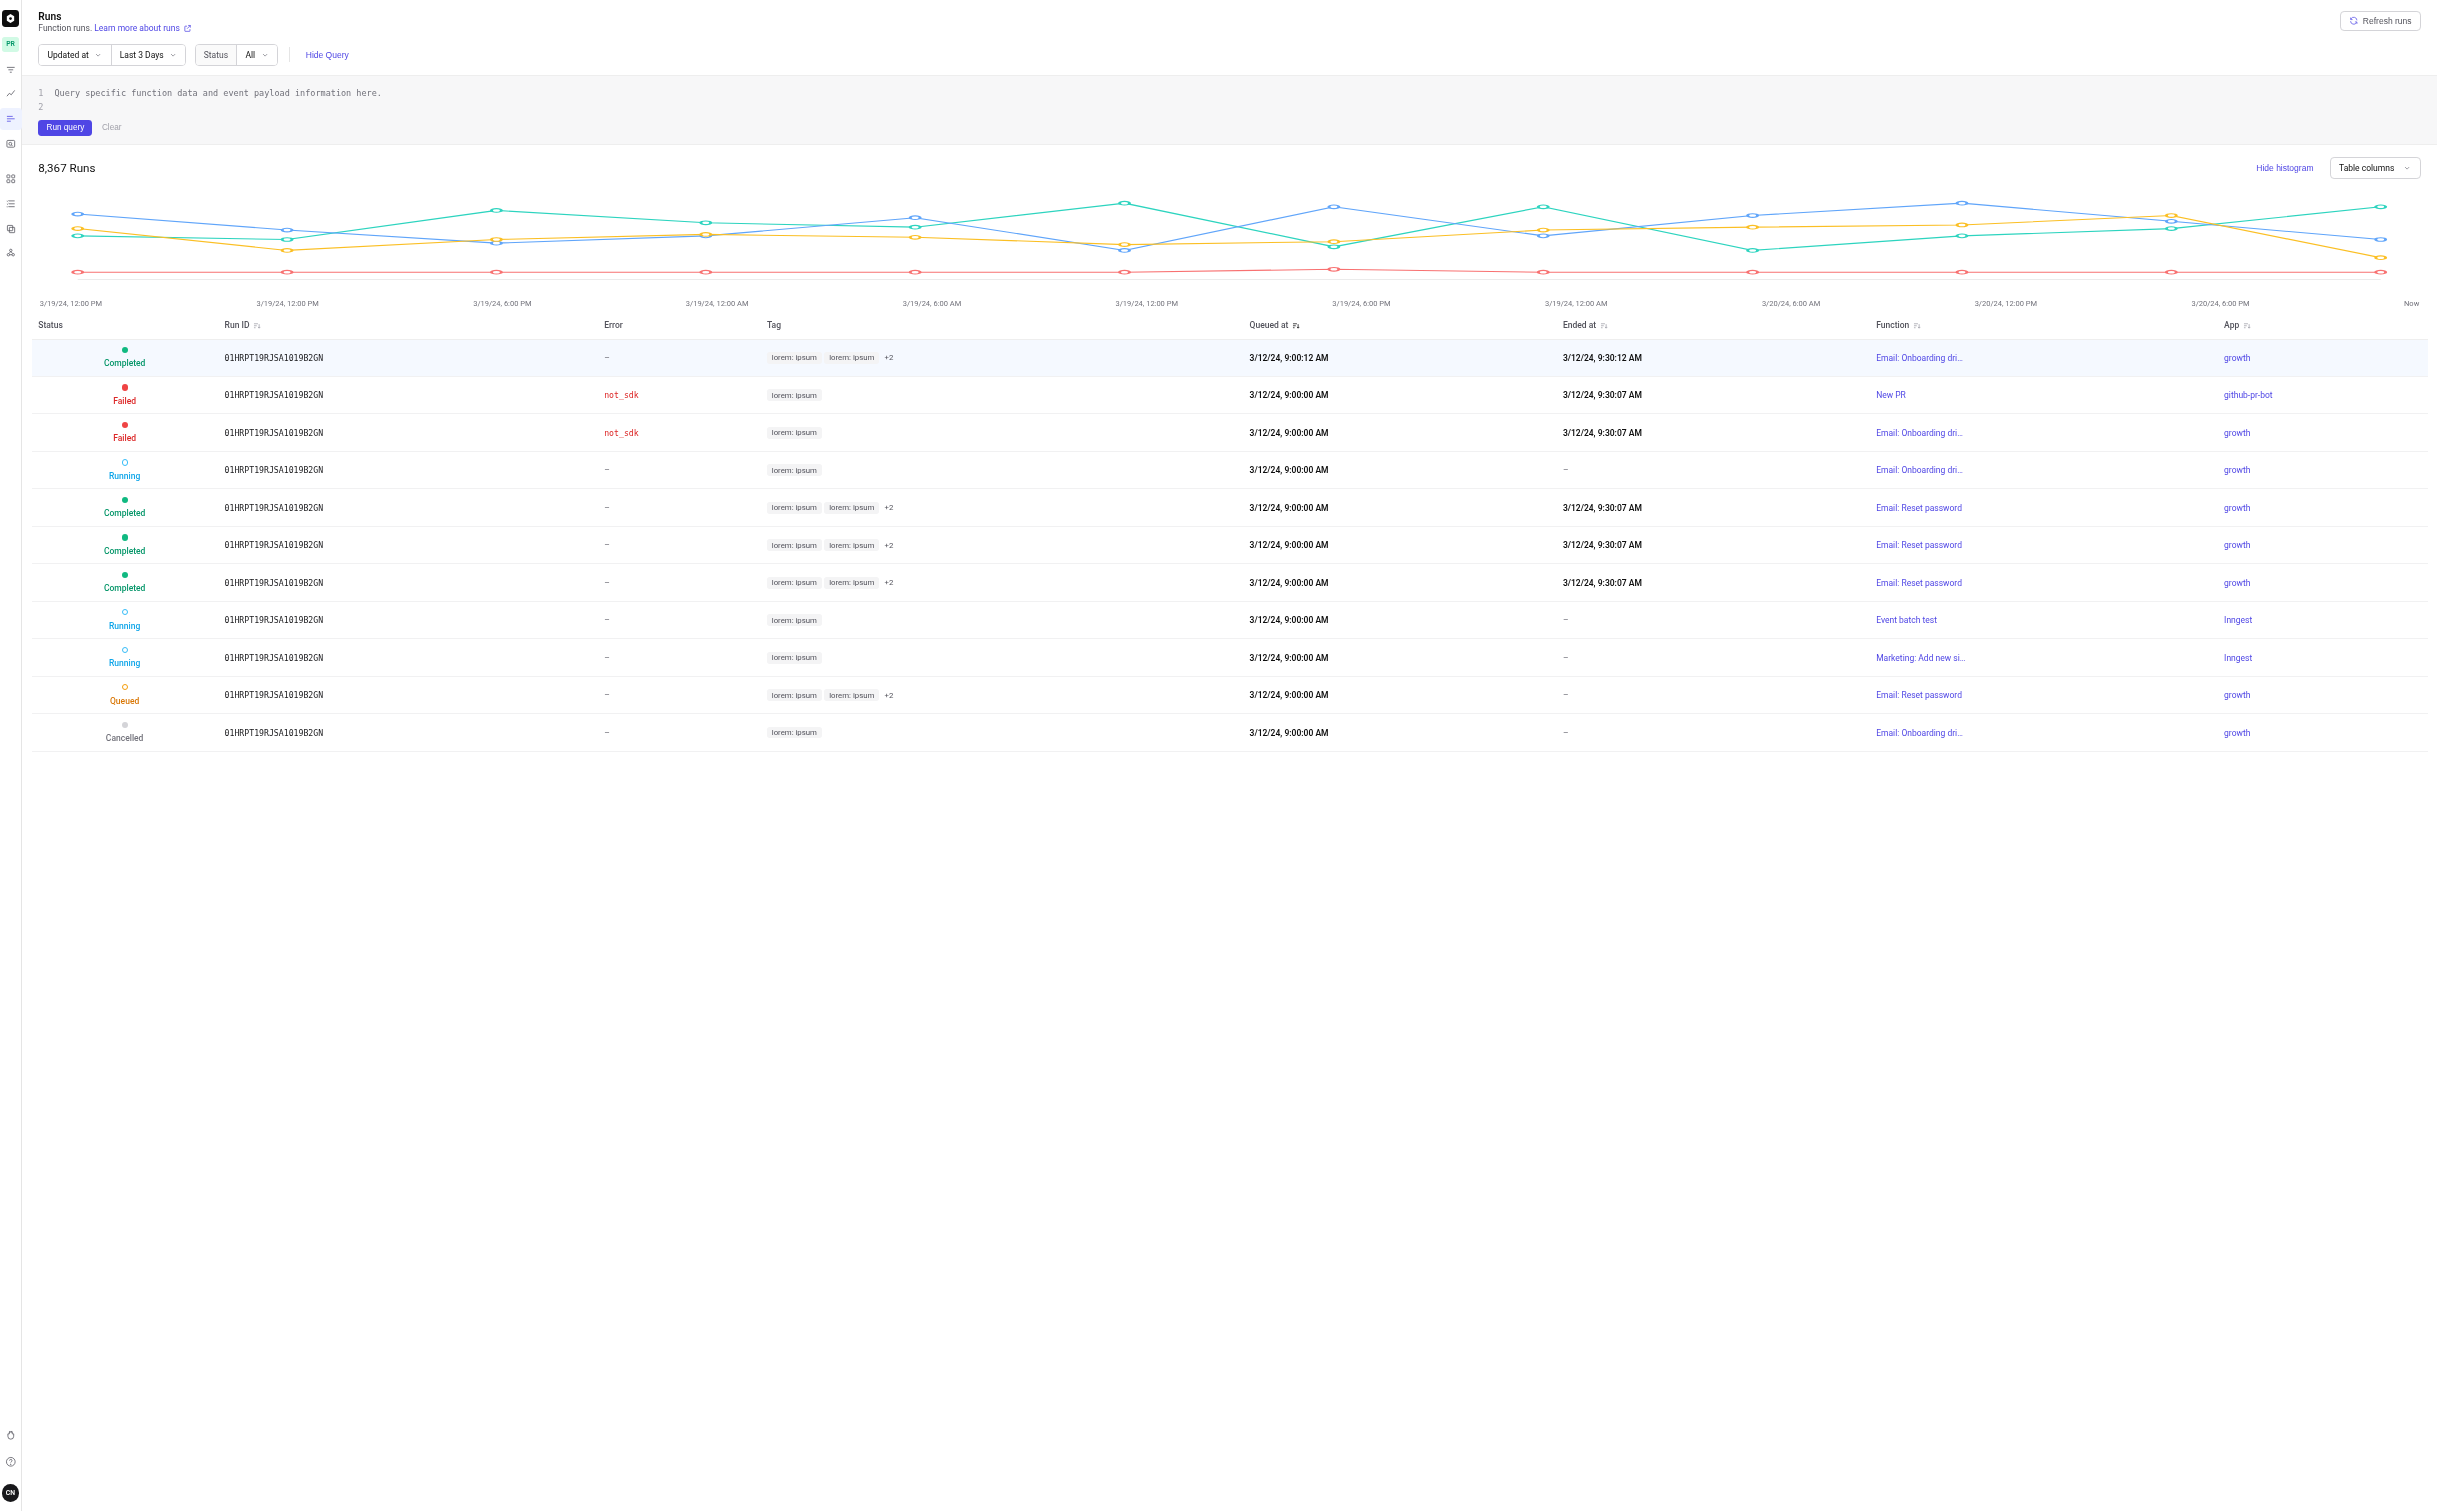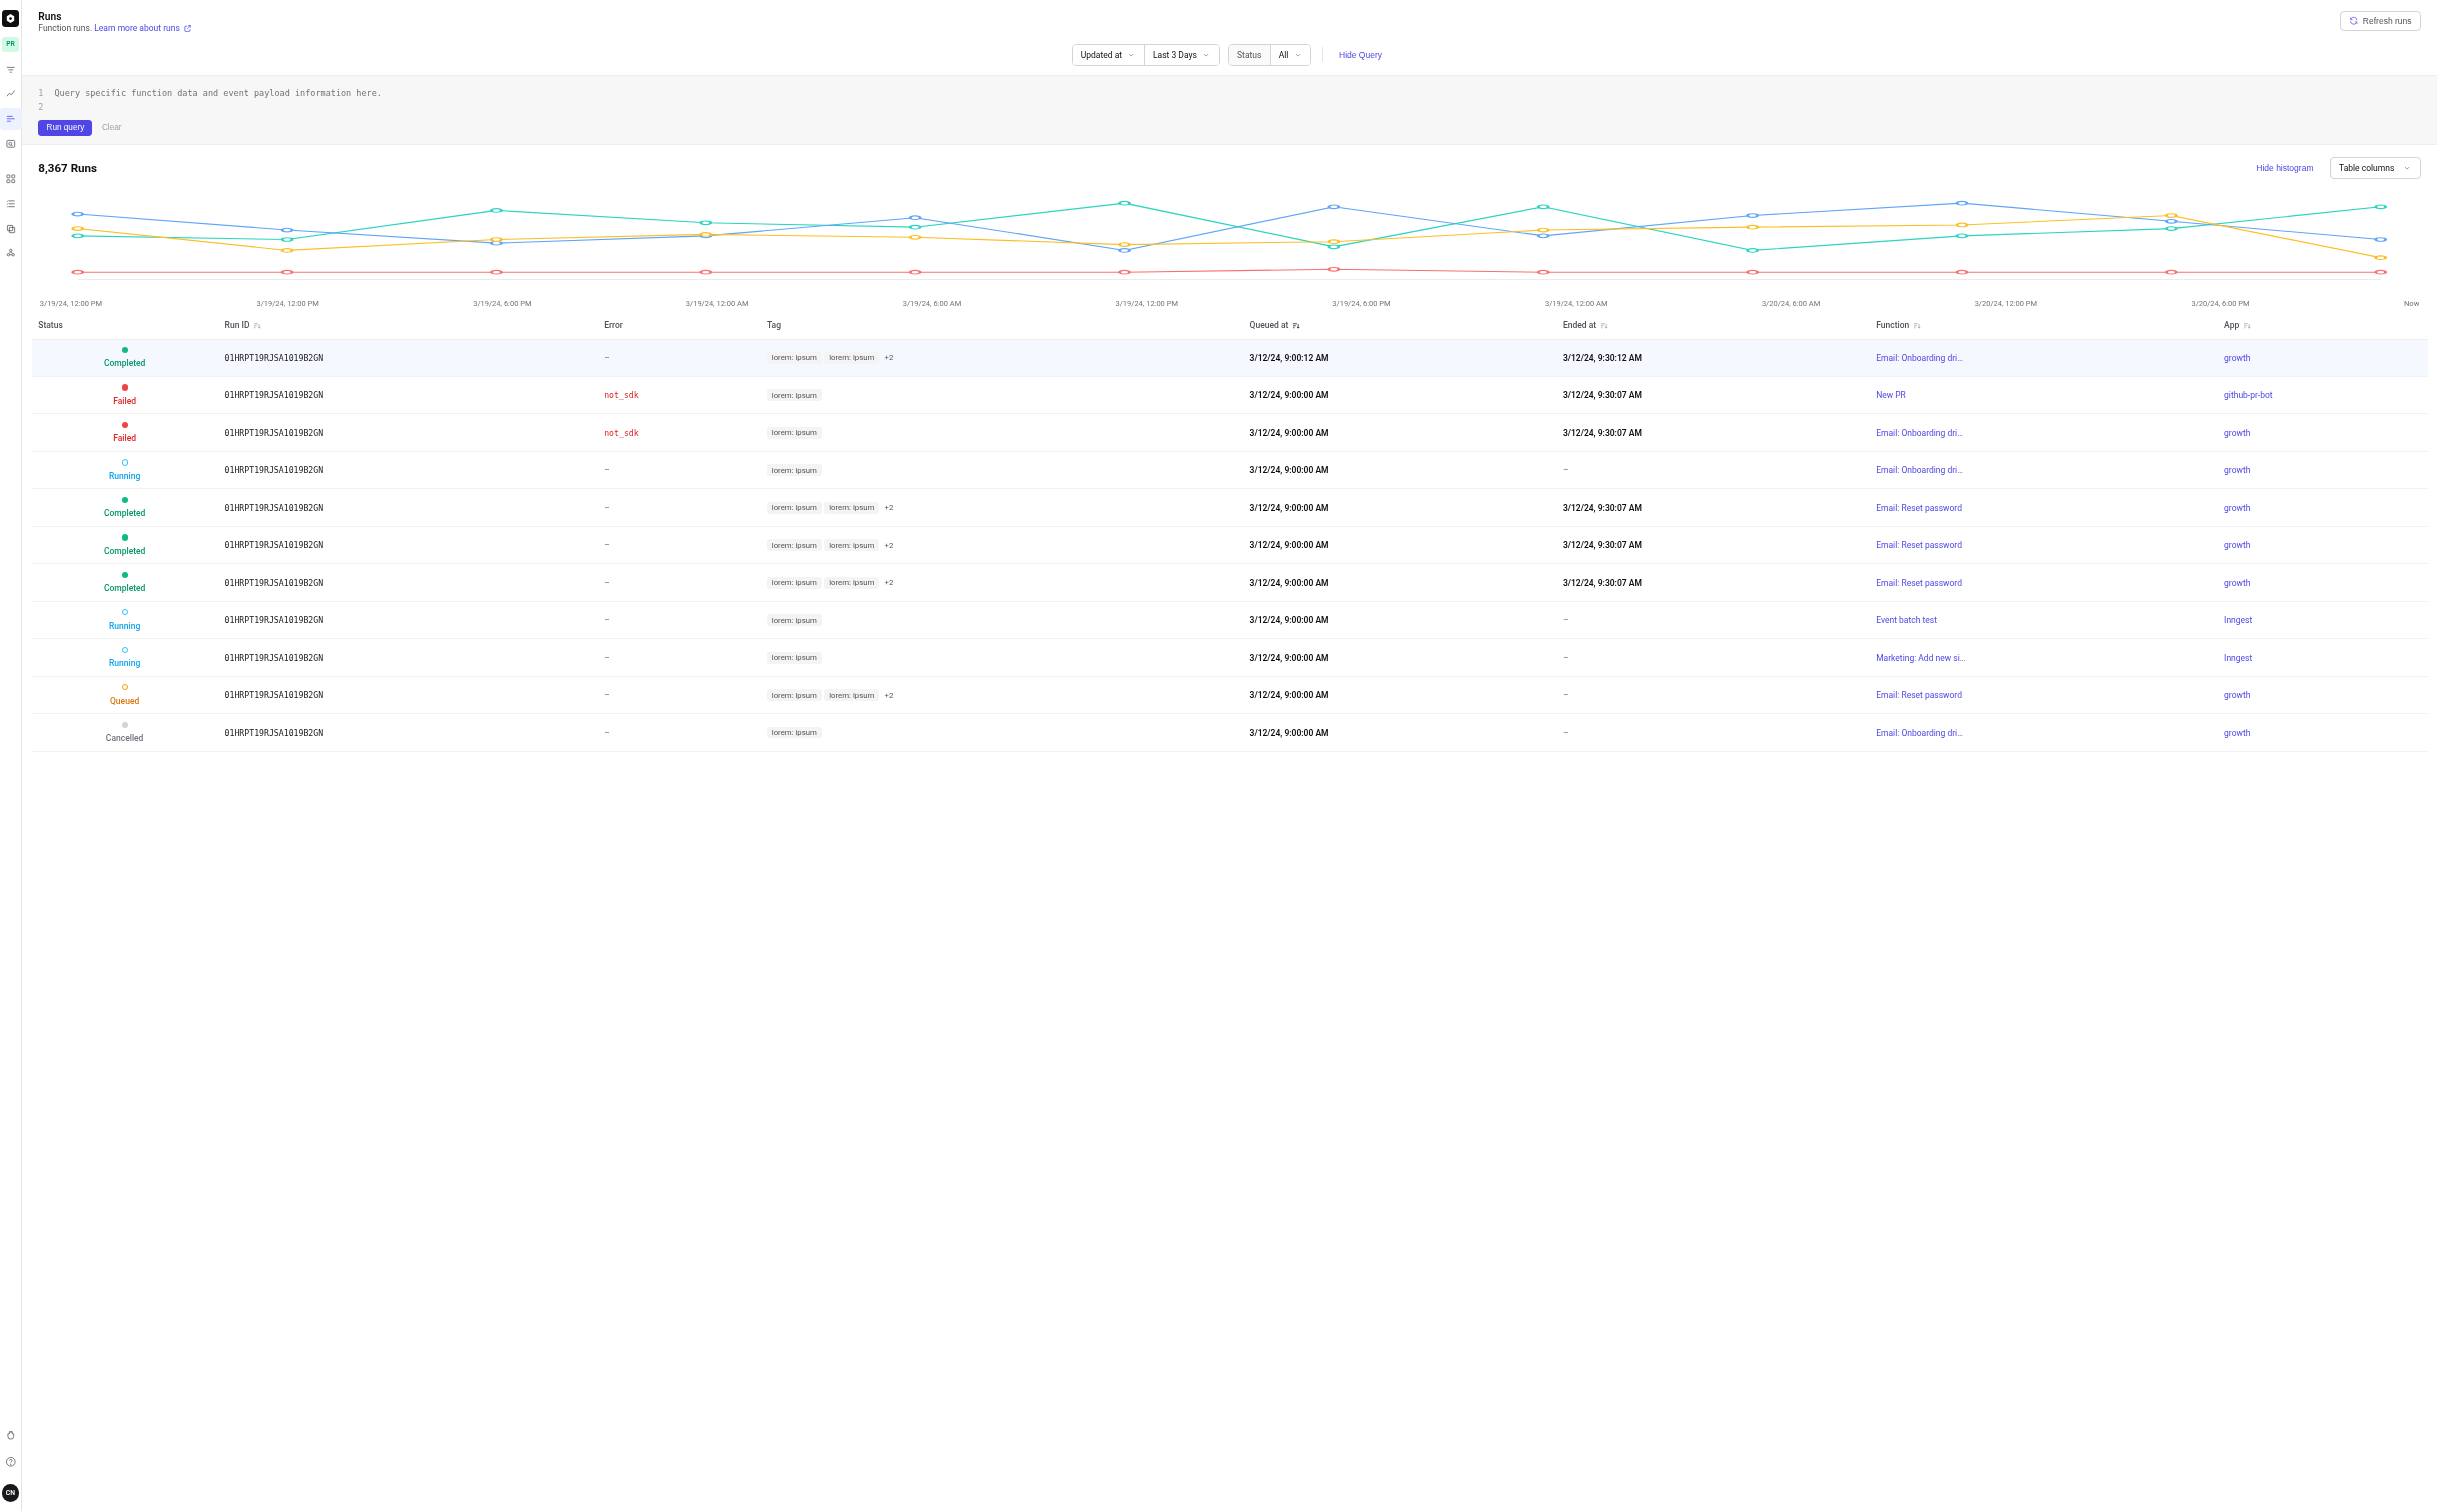--- a/index.html
+++ b/index.html
@@ -22,41 +22,41 @@
 .main { flex: 1; display: flex; flex-direction: column; min-width: 0; }
 .header { padding: 11px 16.3px 9.5px; display: flex; justify-content: space-between; align-items: flex-start; }
 .title { font-size: 10.2px; font-weight: 600; margin-bottom: 1.4px; }
 .subtitle { font-size: 8.5px; color: #52525b; }
 .subtitle a { color: #4f46e5; text-decoration: none; }
 .ext-link-icon { display: inline-block; vertical-align: middle; margin-left: 2.7px; }
 .btn-outline { border: 0.7px solid #d4d4d8; background: #fff; border-radius: 4.1px; padding: 4.1px 8.2px; font-size: 8.5px; color: #52525b; display: inline-flex; align-items: center; gap: 4.1px; cursor: pointer; }
 .btn-outline svg { width: 9.5px; height: 9.5px; stroke: #4f46e5; fill: none; stroke-width: 1.8; }
 
 
-.filters { padding: 0 16.3px 9.5px; display: flex; align-items: center; gap: 8.2px; justify-content: center; }
+.filters { padding: 0 16.3px 9.5px; display: flex; align-items: center; gap: 8.2px; }
 .seg { display: inline-flex; border: 0.7px solid #d4d4d8; border-radius: 4.1px; overflow: hidden; }
 .seg-part { padding: 4.8px 8.2px; font-size: 8.5px; display: inline-flex; align-items: center; gap: 5.4px; cursor: pointer; background: #fff; }
 .seg-part + .seg-part { border-left: 0.7px solid #d4d4d8; }
 .seg-part.label { color: #52525b; background: #fafafa; }
 .chev { width: 8.2px; height: 8.2px; }
 .vdiv { width: 0.7px; height: 15px; background: #e5e5e5; margin: 0 2.7px; }
 .link-btn { color: #4f46e5; font-size: 8.5px; cursor: pointer; background: none; border: none; padding: 4.1px 5.4px; }
 
 
 .query-box { background: #f7f7f8; border-top: 0.7px solid #eee; border-bottom: 0.7px solid #eee; padding: 9.5px 16.3px 8.2px; }
 .code-area { font-family: ui-monospace, Menlo, Consolas, monospace; font-size: 8.5px; display: flex; gap: 11px; }
 .gutter { color: #a1a1aa; text-align: right; line-height: 1.7; }
 .code-lines { color: #71717a; line-height: 1.7; }
 .query-actions { margin-top: 5.4px; display: flex; align-items: center; gap: 9.5px; }
 .btn-primary { background: #4f46e5; color: #fff; border: none; border-radius: 3.4px; padding: 3.4px 8.2px; font-size: 8.2px; cursor: pointer; }
 .btn-text { background: none; border: none; color: #a1a1aa; font-size: 8.2px; cursor: pointer; }
 
 
 .results-hdr { padding: 12.2px 16.3px 6.8px; display: flex; justify-content: space-between; align-items: center; }
-.count { font-size: 11.6px; font-weight: 700; text-align: right; }
+.count { font-size: 11.6px; font-weight: 400; text-align: right; }
 .results-hdr-right { display: flex; align-items: center; gap: 11px; }
 .select-pill { border: 0.7px solid #d4d4d8; border-radius: 4.1px; padding: 4.8px 8.2px; font-size: 8.5px; display: inline-flex; align-items: center; gap: 9px; cursor: pointer; }
 
 
 .chart-wrap { padding: 0 16.3px 4.1px; }
 .chart { width: 100%; height: 109px; position: relative; }
 .chart svg { width: 100%; height: 100%; }
 .xaxis { display: flex; justify-content: space-between; font-size: 7.5px; color: #71717a; padding: 4.1px 1.4px 0; }
 
 

